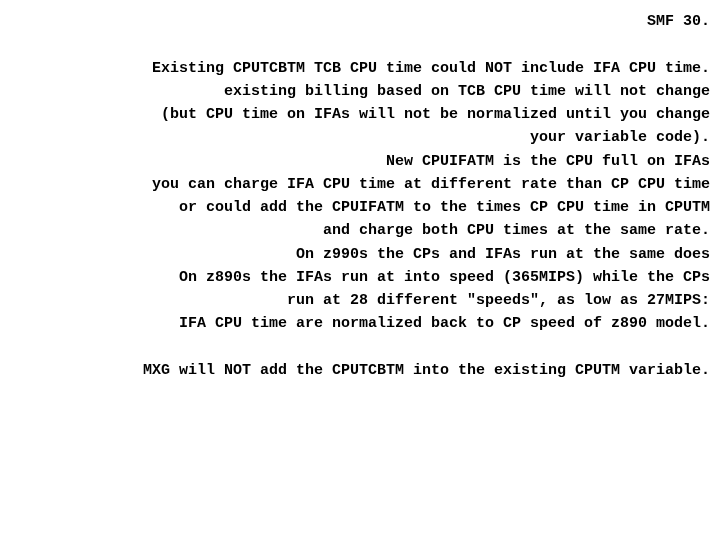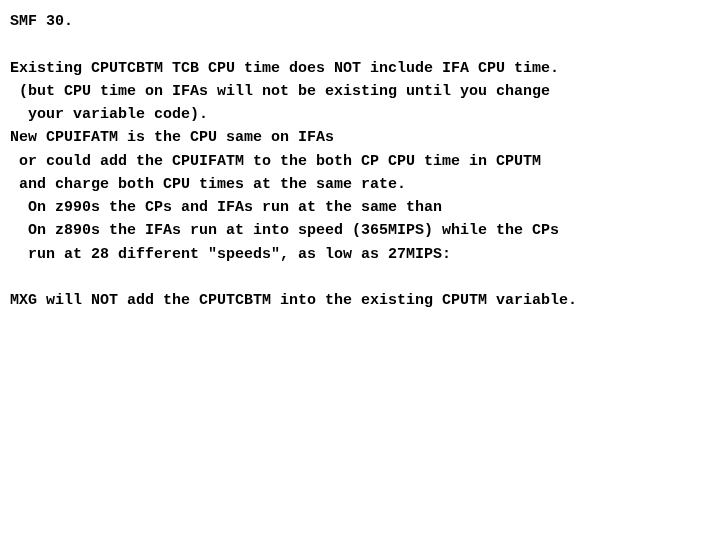--- a/index.html
+++ b/index.html
@@ -8,33 +8,36 @@
       font-family: "Courier New", Courier, monospace;
       font-size: 15px;
       font-weight: bold;
       background: #ffffff;
       color: #000000;
       line-height: 1.55;
       width: 720px;
       height: 540px;
       box-sizing: border-box;
     }
-    .line { white-space: pre; }
+    .line { white-space: pre; text-align: right; }
     .blank { height: 1.55em; }
   </style>
 </head>
 <body>
 
 <div>
   <div class="line">SMF 30.</div>
   <div class="blank"></div>
-  <div class="line">Existing CPUTCBTM TCB CPU time does NOT include IFA CPU time.</div>
-  <div class="line"> (but CPU time on IFAs will not be existing until you change</div>
+  <div class="line">Existing CPUTCBTM TCB CPU time could NOT include IFA CPU time.</div>
+  <div class="line"> existing billing based on TCB CPU time will not change</div>
+  <div class="line"> (but CPU time on IFAs will not be normalized until you change</div>
   <div class="line">  your variable code).</div>
-  <div class="line">New CPUIFATM is the CPU same on IFAs</div>
-  <div class="line"> or could add the CPUIFATM to the both CP CPU time in CPUTM</div>
+  <div class="line">New CPUIFATM is the CPU full on IFAs</div>
+  <div class="line"> you can charge IFA CPU time at different rate than CP CPU time</div>
+  <div class="line"> or could add the CPUIFATM to the times CP CPU time in CPUTM</div>
   <div class="line"> and charge both CPU times at the same rate.</div>
-  <div class="line">  On z990s the CPs and IFAs run at the same than</div>
+  <div class="line">  On z990s the CPs and IFAs run at the same does</div>
   <div class="line">  On z890s the IFAs run at into speed (365MIPS) while the CPs</div>
   <div class="line">  run at 28 different "speeds", as low as 27MIPS:</div>
+  <div class="line">    IFA CPU time are normalized back to CP speed of z890 model.</div>
   <div class="blank"></div>
   <div class="line">MXG will NOT add the CPUTCBTM into the existing CPUTM variable.</div>
 </div>
 
 </body></html>

